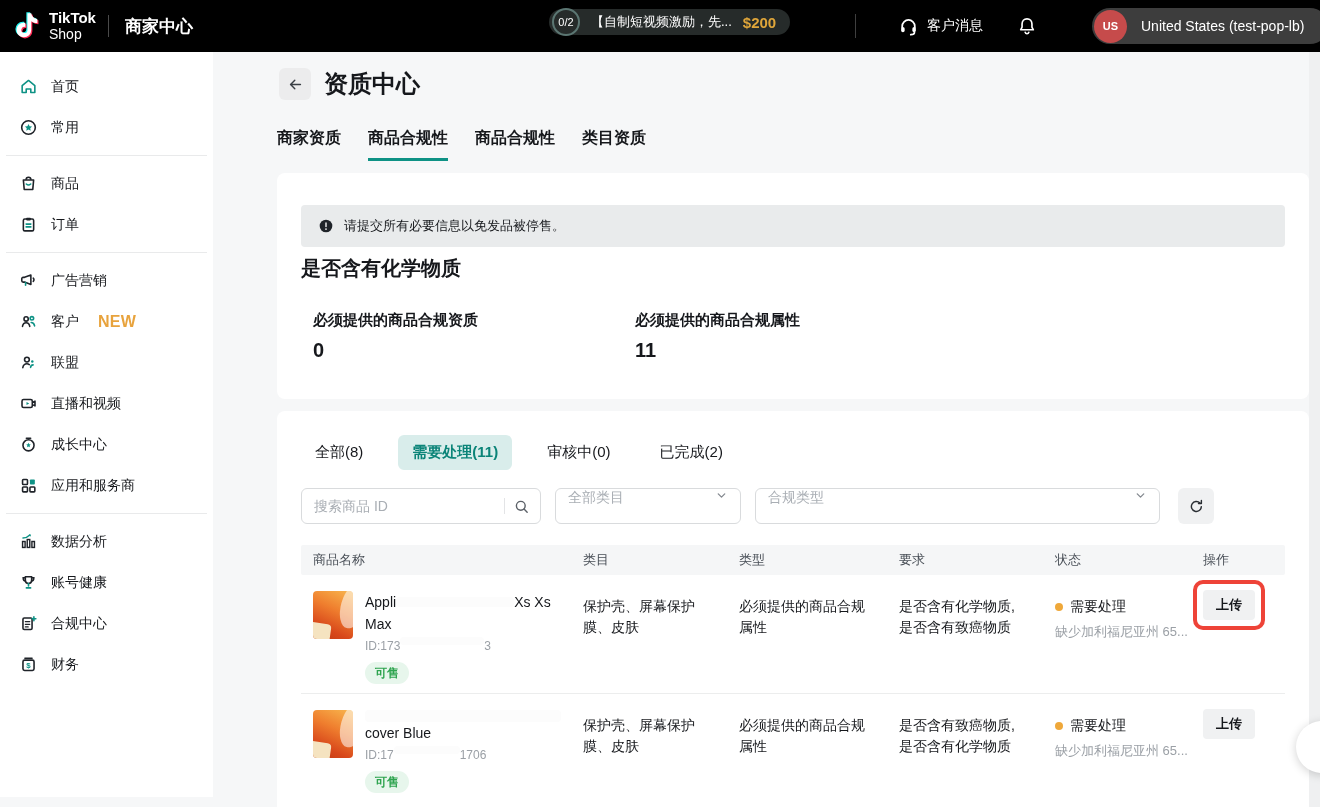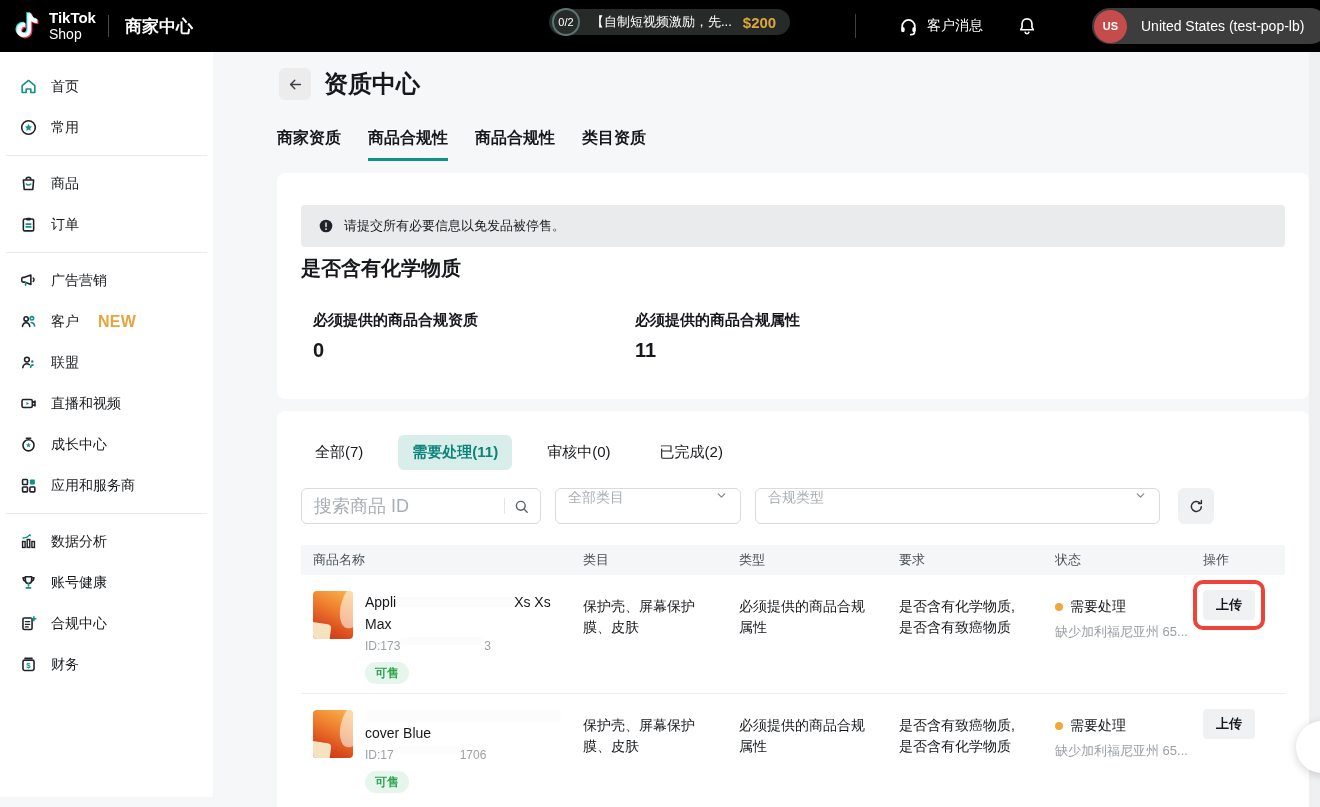--- a/index.html
+++ b/index.html
@@ -56,21 +56,21 @@
   .stat .val { font-size:20px; font-weight:700; margin-top:9px; }
   .stat1 { left:36px; } .stat2 { left:358px; }
 
   .card2 { top:359px; height:600px; }
   .stabs { position:absolute; top:24px; left:24px; display:flex; gap:21px; }
   .stab { font-size:15px; padding:8px 14px; border-radius:6px; cursor:pointer; white-space:nowrap; }
   .stab.active { background:#d9edeb; color:#0b8478; font-weight:600; }
 
   .filters { position:absolute; top:77px; left:24px; display:flex; gap:14px; }
   .search-box { width:240px; height:36px; border:1px solid #d9dbdd; border-radius:6px; display:flex; align-items:center; padding:0 10px 0 12px; gap:8px; background:#fff; }
-  .search-box input { border:none; outline:none; flex:1; min-width:0; font-size:18px; font-family:inherit; background:transparent; color:#16181c; }
+  .search-box input { border:none; outline:none; flex:1; min-width:0; font-size:14px; font-family:inherit; background:transparent; color:#16181c; }
   .search-box input::placeholder { color:#a9aeb4; }
   .search-div { width:1px; height:16px; background:#e3e4e6; }
   .select { height:36px; border:1px solid #d9dbdd; border-radius:6px; display:flex; justify-content:space-between; padding:0 12px; font-size:14px; color:#a9aeb4; background:#fff; cursor:pointer; }
   .sel-cat { width:186px; }
   .sel-type { width:405px; }
   .refresh-btn { width:36px; height:36px; margin-left:4px; background:#f0f1f2; border:none; border-radius:6px; display:flex; align-items:center; justify-content:center; cursor:pointer; }
 
   .table { position:absolute; top:134px; left:24px; width:984px; }
   .trow { display:grid; grid-template-columns:270px 156px 160px 156px 148px 94px; }
   .thead { background:#f5f6f7; border-radius:2px; height:30px; align-items:center; font-size:13px; color:#494f57; font-weight:500; }
@@ -366,21 +366,21 @@
       </div>
       <div class="stat stat2">
         <div class="lb">必须提供的商品合规属性</div>
         <div class="val">11</div>
       </div>
     </div>
 
     <div class="card card2">
 
       <div class="stabs">
-        <span class="stab">全部(7)</span>
+        <span class="stab">全部(8)</span>
         <span class="stab active">需要处理(11)</span>
         <span class="stab">审核中(0)</span>
         <span class="stab">已完成(2)</span>
       </div>
 
       <div class="filters">
         <div class="search-box">
           <input type="text" placeholder="搜索商品 ID" style="">
           <span class="search-div"></span>
           <span>

